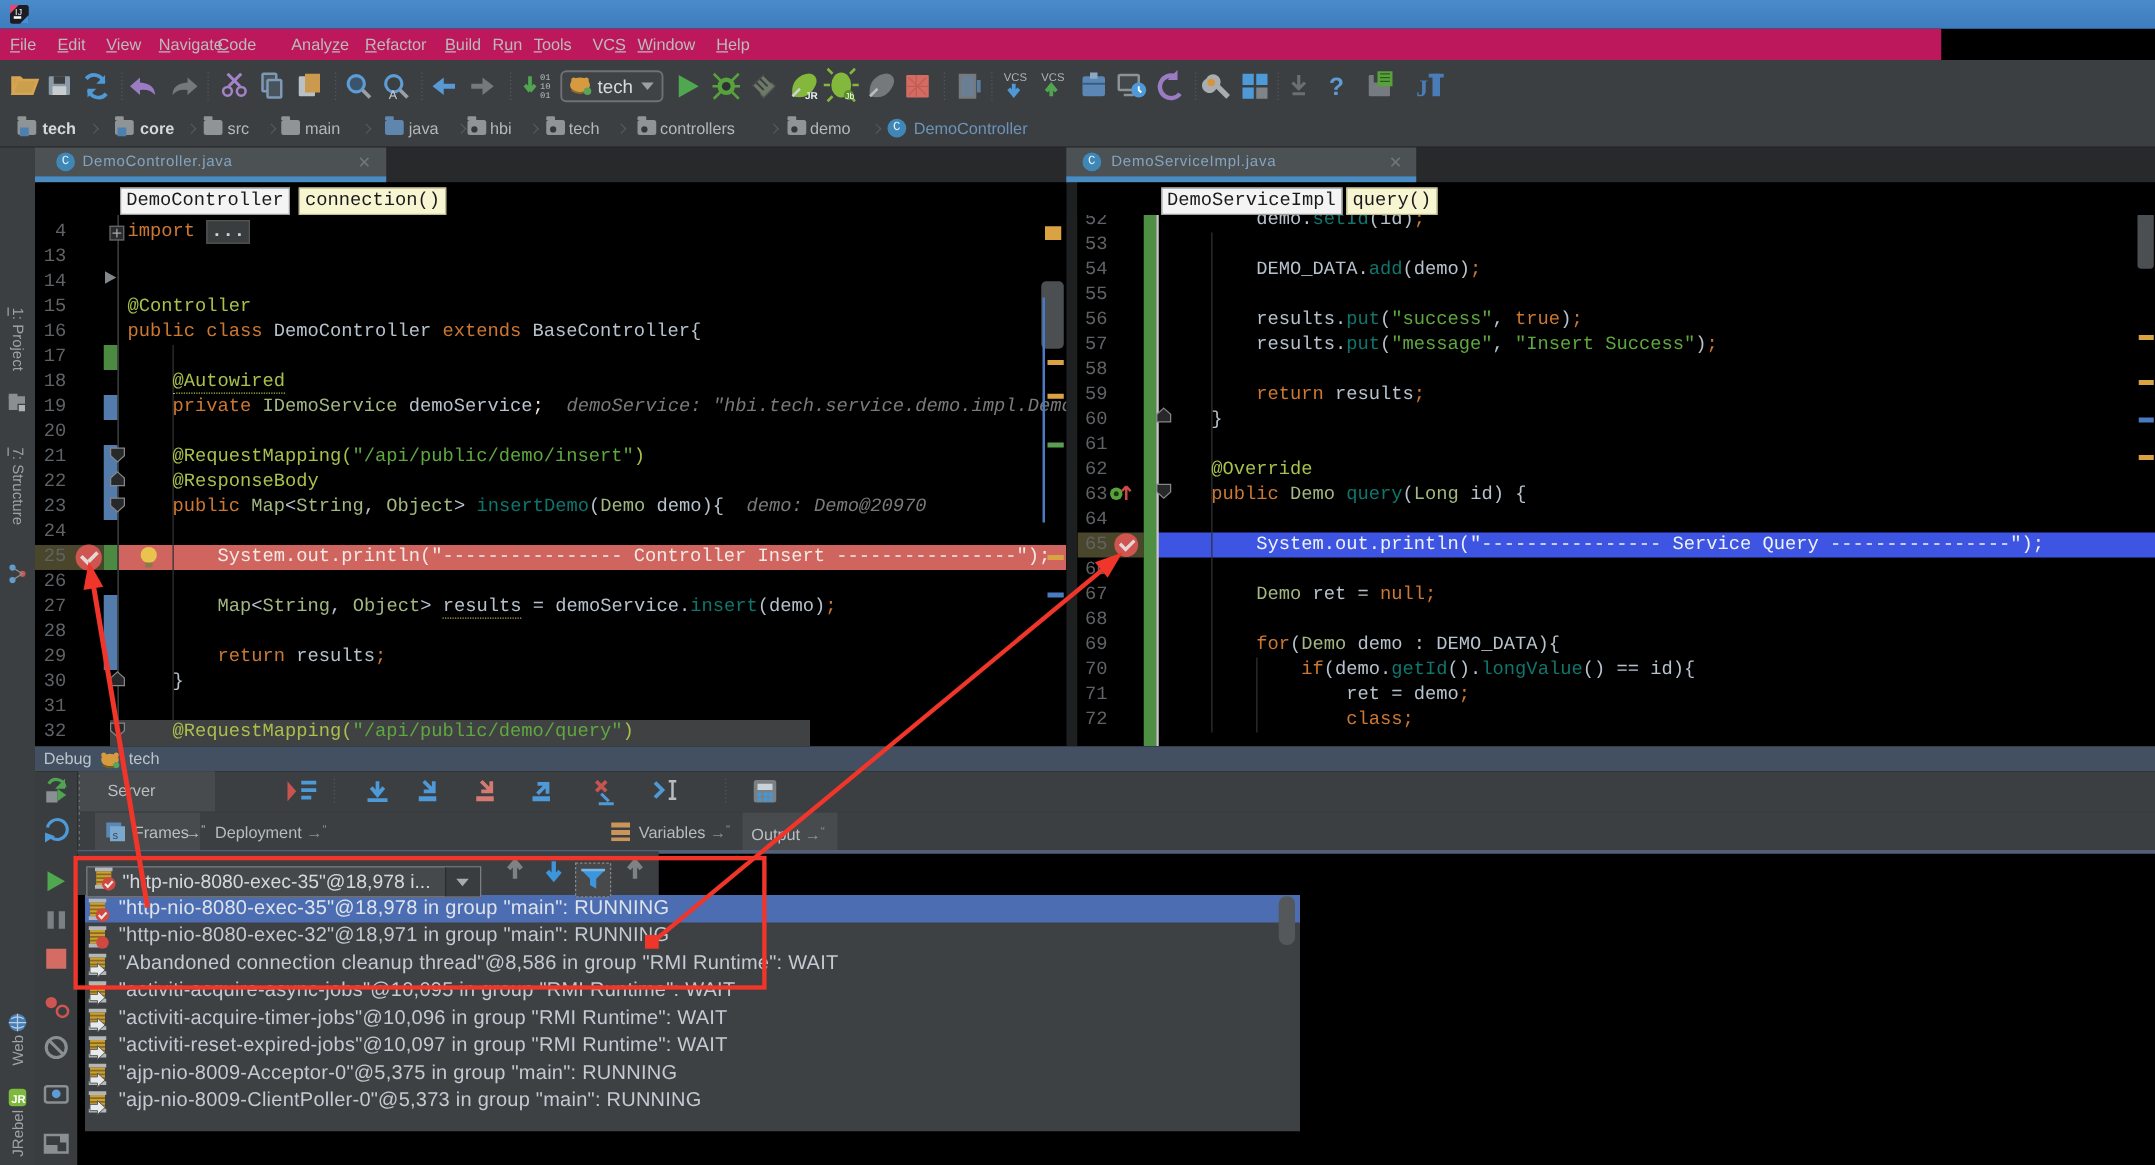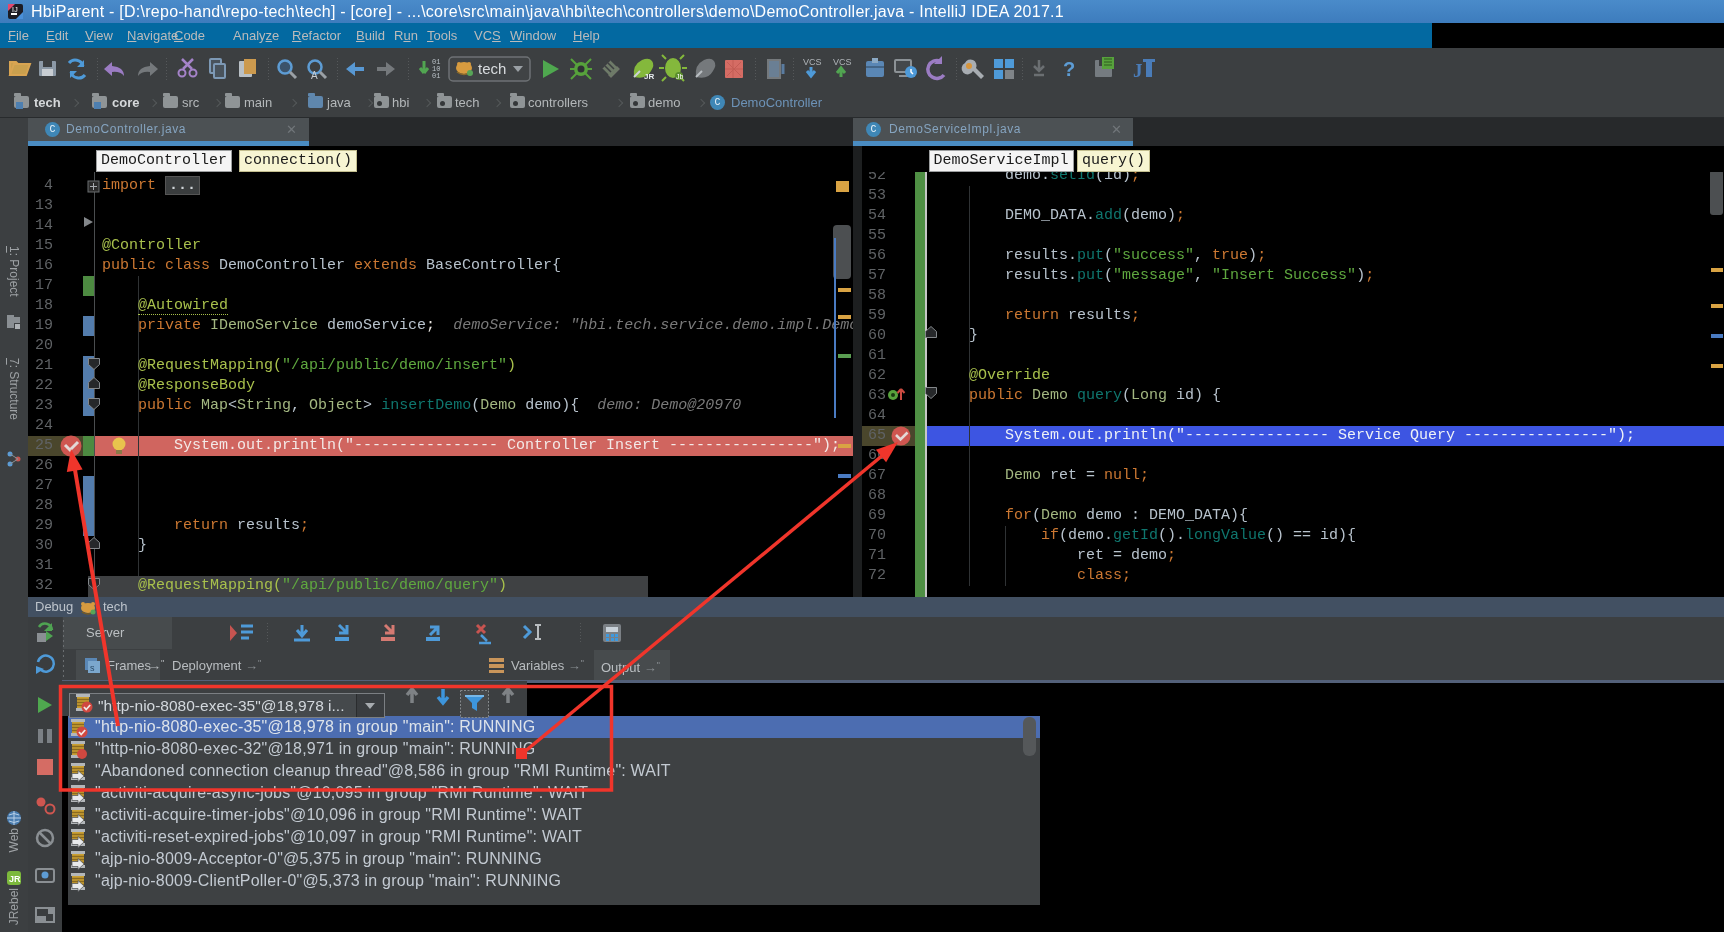--- a/index.html
+++ b/index.html
@@ -1,19 +1,19 @@
 <!DOCTYPE html>
 <html><head><meta charset="utf-8">
 <style>
 html,body{margin:0;padding:0}
 body{width:1724px;height:932px;position:relative;overflow:hidden;background:#000;font-family:"Liberation Sans",sans-serif}
 .a{position:absolute}
 
 #title{left:0;top:0;width:1724px;height:23px;background:linear-gradient(#4a8bca,#3d7cbd);color:#fff;font-size:16px;letter-spacing:.25px;line-height:23px;white-space:nowrap}
-#menu{left:0;top:23px;width:1432px;height:25px;background:#0369a1;border-bottom:1px solid #2e3133}
+#menu{left:0;top:23px;width:1553px;height:25px;background:#be185d;border-bottom:1px solid #2e3133}
 #menu span{position:absolute;top:0;color:#bbbbbb;font-size:13px;line-height:25px}
 #toolbar{left:0;top:48px;width:1724px;height:40px;background:#3c3f41}
 #nav{left:0;top:88px;width:1724px;height:29px;background:#3c3f41;border-bottom:1px solid #282b2d}
 .crumb{position:absolute;top:0;height:29px;line-height:29px;color:#b4b8ba;font-size:13px;white-space:nowrap}
 .crumb b{color:#d5d8da}
 .chev{position:absolute;top:12px;width:5px;height:5px;border-right:1.5px solid #54585a;border-top:1.5px solid #54585a;transform:rotate(45deg)}
 .fold{position:absolute;top:8px;width:15px;height:12px;border-radius:2px}
 .fold:before{content:"";position:absolute;left:0;top:-3px;width:7px;height:3px;border-radius:1px 1px 0 0;background:inherit}
 
 #stripe{left:0;top:118px;width:28px;height:814px;background:#3c3f41;border-right:1px solid #2e3133}
@@ -57,21 +57,20 @@
 <body>
 
 <div class="a" id="title">
   <svg class="a" style="left:7px;top:3px" width="17" height="17">
       <rect x="1" y="1" width="15" height="15" rx="2" fill="#1c1c24"></rect>
       <path d="M1 8 L8 1 L1 1 Z" fill="#e2486f"></path>
       <path d="M16 16 L9 16 L16 9 Z" fill="#4a90d9"></path>
       <rect x="4" y="10" width="6" height="2" fill="#fff"></rect>
       <text x="5" y="9" font-size="7" fill="#fff" font-family="Liberation Sans">IJ</text>
     </svg>
-  <span class="a" style="left:31px">HbiParent - [D:\repo-hand\repo-tech\tech] - [core] - ...\core\src\main\java\hbi\tech\controllers\demo\DemoController.java - IntelliJ IDEA 2017.1</span>
 </div>
 
 <div class="a" id="menu">
   <span style="left:8px"><u>F</u>ile</span>
   <span style="left:46px"><u>E</u>dit</span>
   <span style="left:85px"><u>V</u>iew</span>
   <span style="left:127px"><u>N</u>avigate</span>
   <span style="left:174px"><u>C</u>ode</span>
   <span style="left:233px">Analy<u>z</u>e</span>
   <span style="left:292px"><u>R</u>efactor</span>
@@ -307,20 +306,21 @@
 
   <div class="cl" style="left:74px;top:30px"><span class="k">import </span><span style="background:#3a3d3e;border:1px solid #555;color:#cfd4d8;padding:0 3px;font-weight:bold">...</span></div>
   <div class="cl" style="left:74px;top:90px"><span class="an">@Controller</span></div>
   <div class="cl" style="left:74px;top:110px;color:#b7c2cc"><span class="k">public class </span>DemoController<span class="k"> extends </span>BaseController{</div>
   <div class="cl" style="left:74px;top:150px">    <span class="an" style="border-bottom:1px dotted #a8c04c">@Autowired</span></div>
   <div class="cl" style="left:74px;top:170px">    <span class="k">private </span><span class="cn">IDemoService</span> demoService<span class="w">;</span>  <span class="h">demoService: "hbi.tech.service.demo.impl.Demo</span></div>
   <div class="cl" style="left:74px;top:210px">    <span class="an">@RequestMapping(</span><span class="s">"/api/public/demo/insert"</span><span class="an">)</span></div>
   <div class="cl" style="left:74px;top:230px">    <span class="an">@ResponseBody</span></div>
   <div class="cl" style="left:74px;top:250px">    <span class="k">public </span><span class="cn">Map</span>&lt;<span class="cn">String</span>, <span class="cn">Object</span>&gt; <span class="m">insertDemo</span>(<span class="cn">Demo</span> demo){  <span class="h">demo: Demo@20970</span></div>
   <div class="cl" style="left:74px;top:290px;color:#f3e9e7">        System.out.println("---------------- Controller Insert ----------------");</div>
+  <div class="cl" style="left:74px;top:330px">    <span> </span>   <span class="cn">Map</span>&lt;<span class="cn">String</span>, <span class="cn">Object</span>&gt; <span style="border-bottom:1px dotted #b9a35a">results</span> = demoService.<span class="m">insert</span>(demo)<span class="k">;</span></div>
   <div class="cl" style="left:74px;top:370px">        <span class="k">return </span>results<span class="k">;</span></div>
   <div class="cl" style="left:74px;top:390px">    }</div>
   <div class="cl" style="left:74px;top:430px">    <span class="an">@RequestMapping(</span><span class="s">"/api/public/demo/query"</span><span class="an">)</span></div>
 
   <svg class="a" style="left:0;top:0" width="825" height="451">
     <rect x="60" y="35" width="11" height="11" fill="#2b2b2b" stroke="#6a6e71"></rect>
       <path d="M62 40.5 h7 M65.5 37 v7" stroke="#a8acb0"></path>
     <path d="M56 71 l9 5 -9 5 Z" fill="#83878a"></path>
     <g fill="#26282a" stroke="#83878a">
       <path d="M60.5 212.5 h11 v6 l-5.5 5 -5.5 -5 Z"></path>

